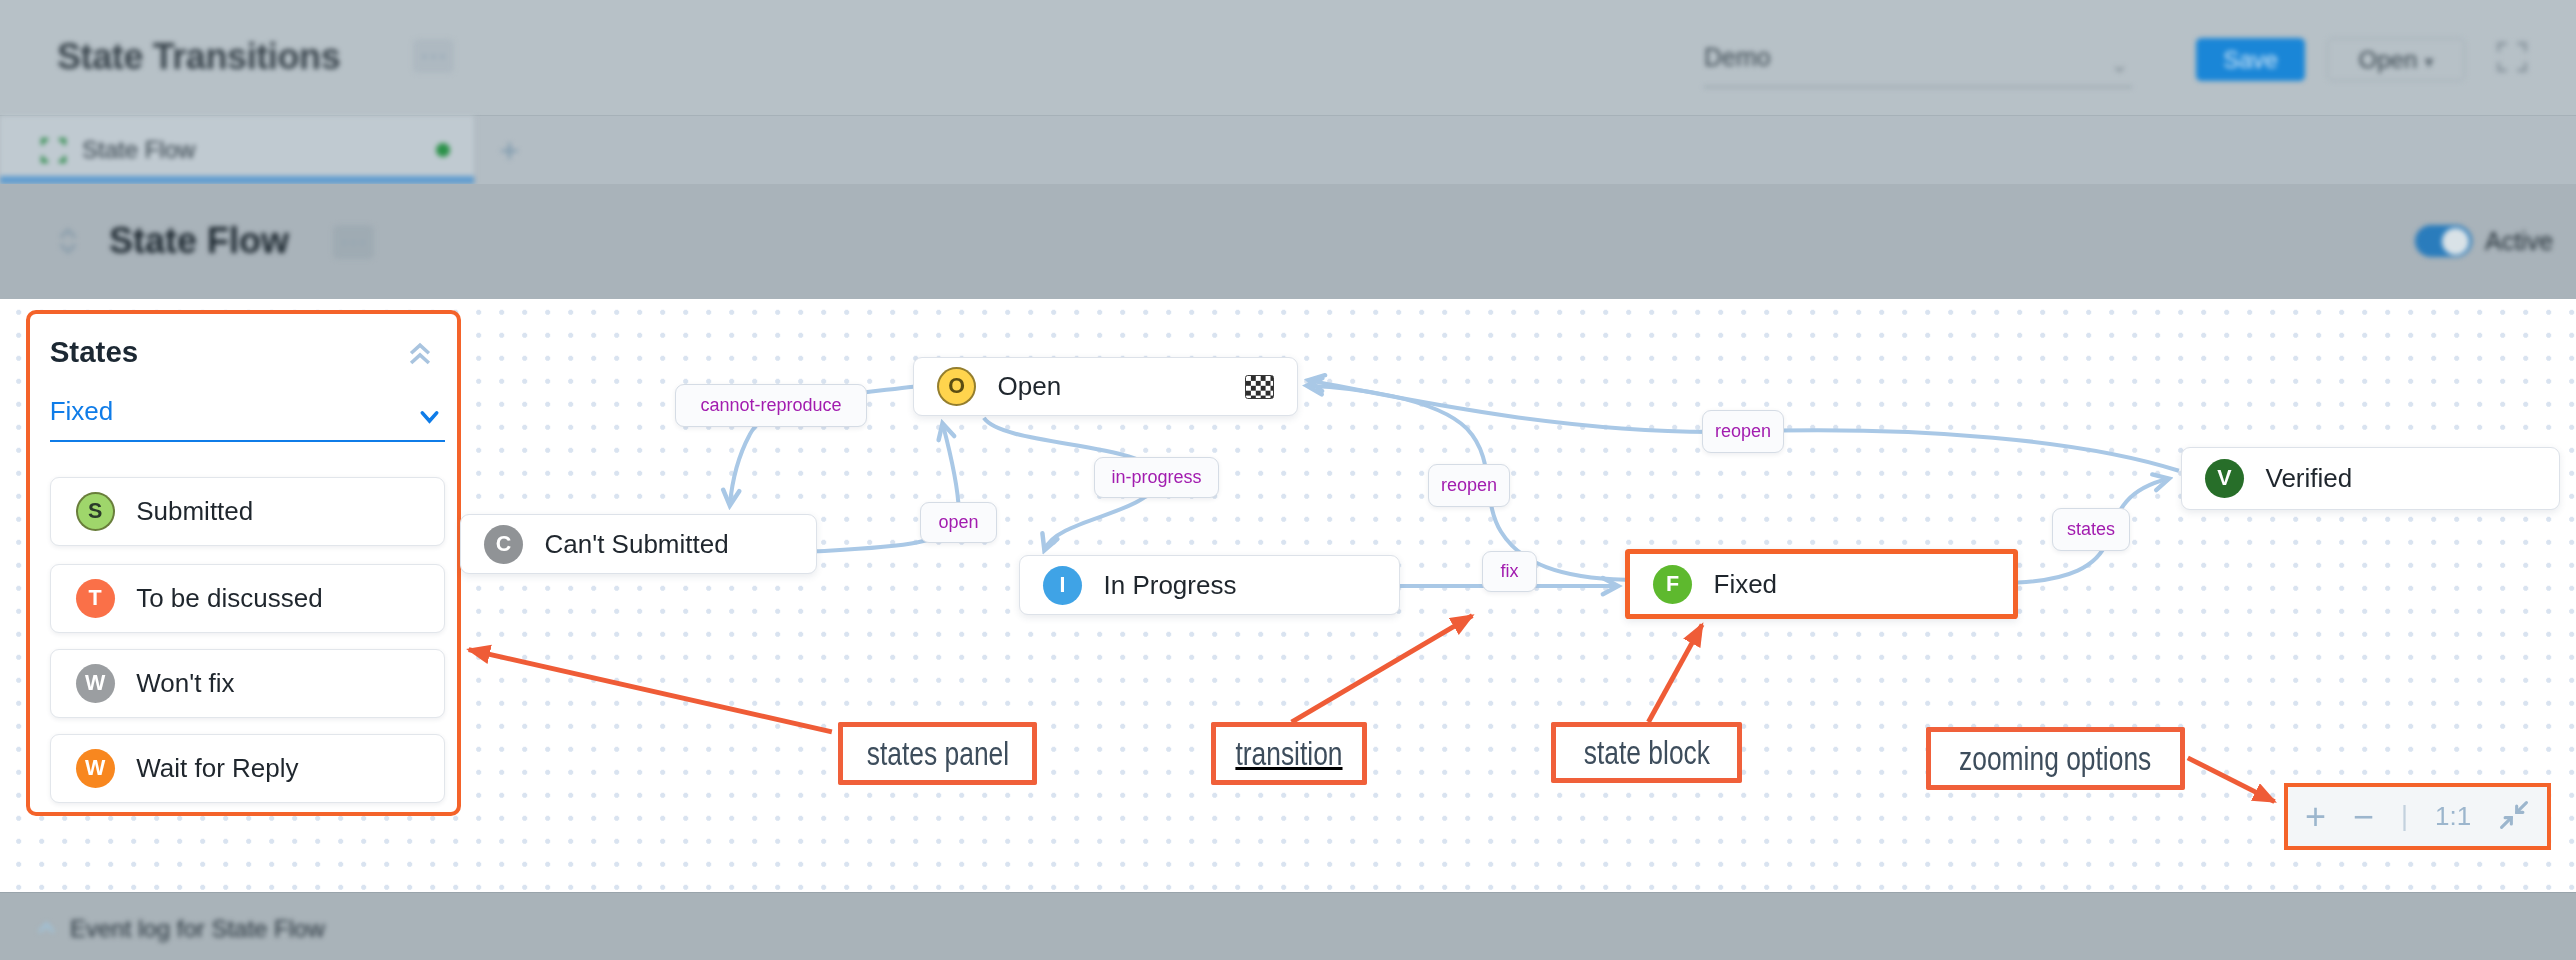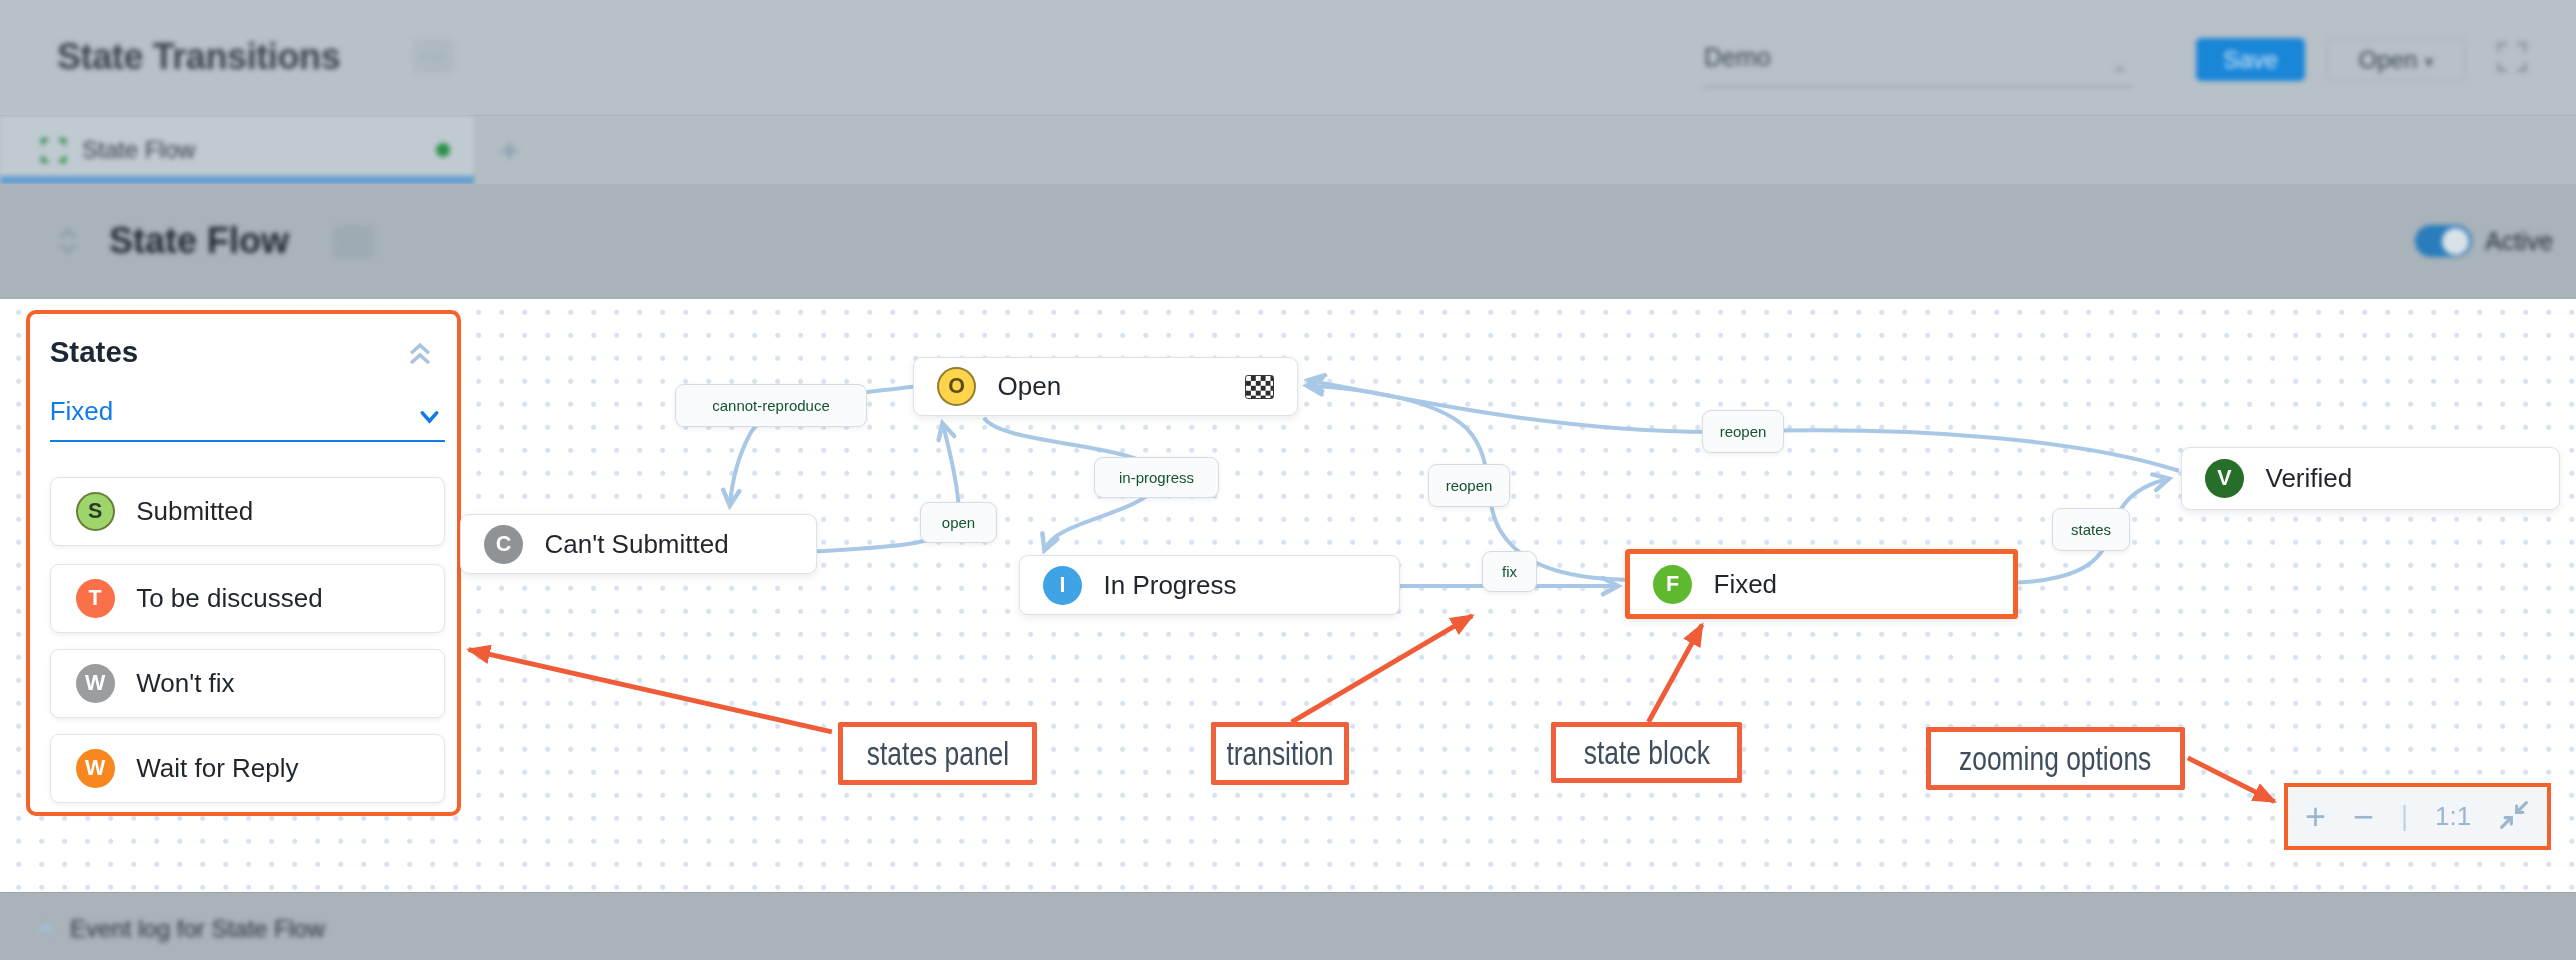--- a/index.html
+++ b/index.html
@@ -54,21 +54,21 @@
   .state-block.highlighted { border:5.4px solid #f4632a; border-radius:3.6px; }
   .letter-circle { width:39px; height:39px; border-radius:50%; display:flex; align-items:center; justify-content:center;
     font-size:21.5px; font-weight:700; flex:0 0 auto; }
   .letter-circle.ring { border:2.7px solid rgba(60,55,20,.55); }
   .state-label { font-size:26px; color:#1f262d; margin-left:21.5px; white-space:nowrap; }
   .flag-icon { margin-left:auto; width:29px; height:24px; border:0.9px solid #3a3a3a; border-radius:2.7px;
     background:repeating-conic-gradient(#2d2d2d 0% 25%, #ffffff 0% 50%); background-size:9.8px 9.8px; }
 
   .transition-badge { position:absolute; background:#fafbfd; border:1.8px solid #d5dce5; border-radius:9px;
     box-shadow:0 1.8px 4.5px rgba(45,65,95,.08); display:flex; align-items:center; justify-content:center;
-    font-size:15px; color:#14532d; white-space:nowrap; }
+    font-size:18px; color:#a21caf; white-space:nowrap; }
 
   
   #states-panel { position:absolute; left:26px; top:10.7px; width:435px; height:506px; background:#fff;
     border:4.5px solid #f4632a; border-radius:10px; padding:21.5px 19.7px; }
   #states-panel-title { font-size:29.5px; font-weight:700; color:#1c2833; }
   #panel-collapse-icon { position:absolute; right:21.5px; top:25px; }
   #state-type-select { position:absolute; left:19.7px; top:82px; width:395px; height:43px; }
   #state-type-select .val { font-size:26px; color:#0f7ce8; }
   #state-type-select .chev { position:absolute; right:1.8px; top:7.2px; }
   #state-type-select .underline { position:absolute; left:0; right:0; bottom:-3.6px; height:2.7px; background:#0f7ce8; }
@@ -247,21 +247,21 @@
   <div class="transition-badge" style="left:920px; top:203px; width:77px; height:41px;">open</div>
   <div class="transition-badge" style="left:1094px; top:158px; width:125px; height:41px;">in-progress</div>
   <div class="transition-badge" style="left:1482px; top:252px; width:55px; height:41px;">fix</div>
   <div class="transition-badge" style="left:1428px; top:165px; width:82px; height:43px;">reopen</div>
   <div class="transition-badge" style="left:1702px; top:111px; width:82px; height:43px;">reopen</div>
   <div class="transition-badge" style="left:2052px; top:209px; width:78px; height:43px;">states</div>
 
   <div class="annotation-box" style="left:826px; top:423px; width:199px; height:63px;margin-left:12px;">
     <span class="annotation-text">states panel</span>
   </div>
-  <div class="annotation-box" style="left:1211px; top:423px; width:138px; height:63px;">
+  <div class="annotation-box" style="left:1211px; top:423px; width:156px; height:63px;text-decoration:underline;">
     <span class="annotation-text">transition</span>
   </div>
   <div class="annotation-box" style="left:1926px; top:428px; width:259px; height:63px;">
     <span class="annotation-text">zooming options</span>
   </div>
   <div class="annotation-box" style="left:1551px; top:423px; width:191px; height:61px;">
     <span class="annotation-text">state block</span>
   </div>
 
   <div id="zoom-controls">

